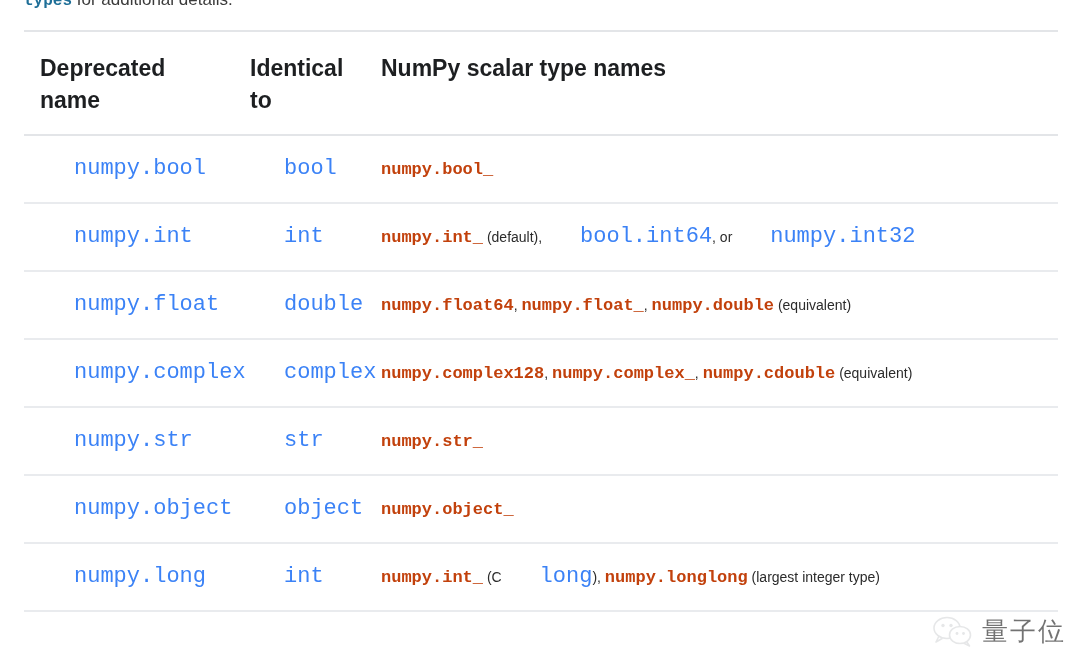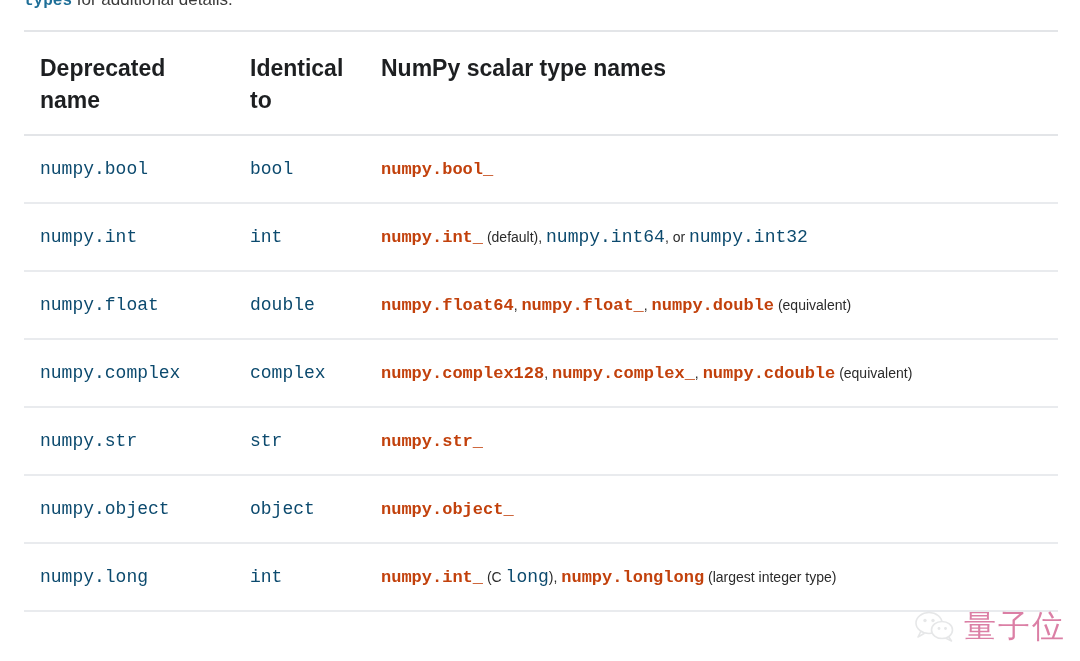--- a/index.html
+++ b/index.html
@@ -73,23 +73,24 @@
   col.c2 { width: 131px; }
   col.c3 { width: auto; }
 
   th.head-1 { white-space: normal; width: 210px; }
   th.head-2 { white-space: normal; width: 131px; }
   th.head-3 { white-space: nowrap; }
 
   
   .code-pink {
     font-family: "Liberation Mono", monospace;
-    color: #0c4a6e;
-    font-size: 18px;
+    color: #3b82f6;
+    font-size: 22px;
     letter-spacing: 0px;
+    margin-left: 34px;
   }
   .code-blue {
     font-family: "Liberation Mono", monospace;
     color: #c2410c;
     font-weight: bold;
     font-size: 17px;
   }
   .plain {
     font-family: "Liberation Sans", sans-serif;
     color: #2b2b2b;
@@ -102,22 +103,22 @@
     right: 14px;
     bottom: 12px;
     display: flex;
     align-items: center;
     gap: 6px;
     opacity: 0.55;
     pointer-events: none;
   }
   .watermark .wm-text {
     font-family: Liberation Serif, serif;
-    font-size: 32px;
-    color: #be185d;
+    font-size: 26px;
+    color: #000000;
     letter-spacing: 2px;
   }
   .watermark svg { display: block; }
 </style>
 </head>
 <body>
 
 <div class="intro-line">
   <span class="intro-link">types</span><span> for additional details.</span>
 </div>
@@ -138,21 +139,21 @@
     </thead>
     <tbody id="table-body">
         <tr>
           <td><span class="code-pink">numpy.bool</span></td>
           <td><span class="code-pink">bool</span></td>
           <td><span class="code-blue">numpy.bool_</span></td>
         </tr>
         <tr>
           <td><span class="code-pink">numpy.int</span></td>
           <td><span class="code-pink">int</span></td>
-          <td><span class="code-blue">numpy.int_</span><span class="plain"> (default), </span><span class="code-pink">numpy.int64</span><span class="plain">, or </span><span class="code-pink">numpy.int32</span></td>
+          <td><span class="code-blue">numpy.int_</span><span class="plain"> (default), </span><span class="code-pink">bool.int64</span><span class="plain">, or </span><span class="code-pink">numpy.int32</span></td>
         </tr>
         <tr>
           <td><span class="code-pink">numpy.float</span></td>
           <td><span class="code-pink">double</span></td>
           <td><span class="code-blue">numpy.float64</span><span class="plain">, </span><span class="code-blue">numpy.float_</span><span class="plain">, </span><span class="code-blue">numpy.double</span><span class="plain"> (equivalent)</span></td>
         </tr>
         <tr>
           <td><span class="code-pink">numpy.complex</span></td>
           <td><span class="code-pink">complex</span></td>
           <td><span class="code-blue">numpy.complex128</span><span class="plain">, </span><span class="code-blue">numpy.complex_</span><span class="plain">, </span><span class="code-blue">numpy.cdouble</span><span class="plain"> (equivalent)</span></td>

